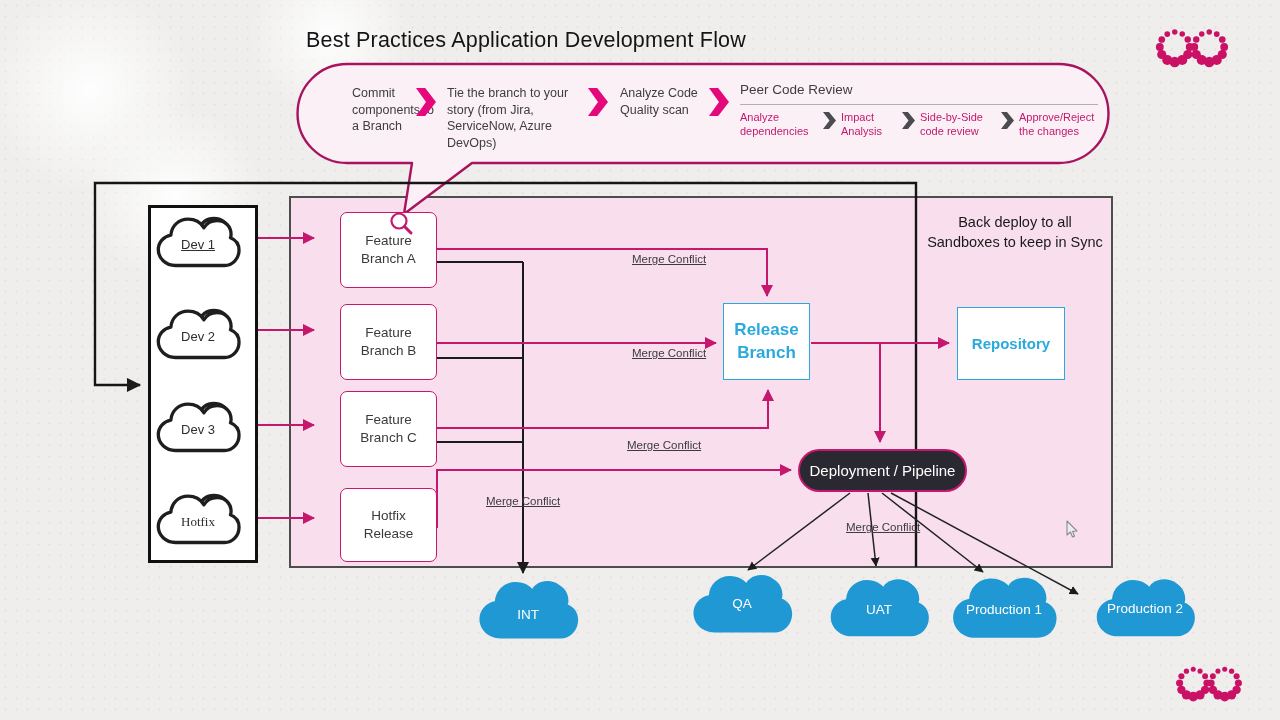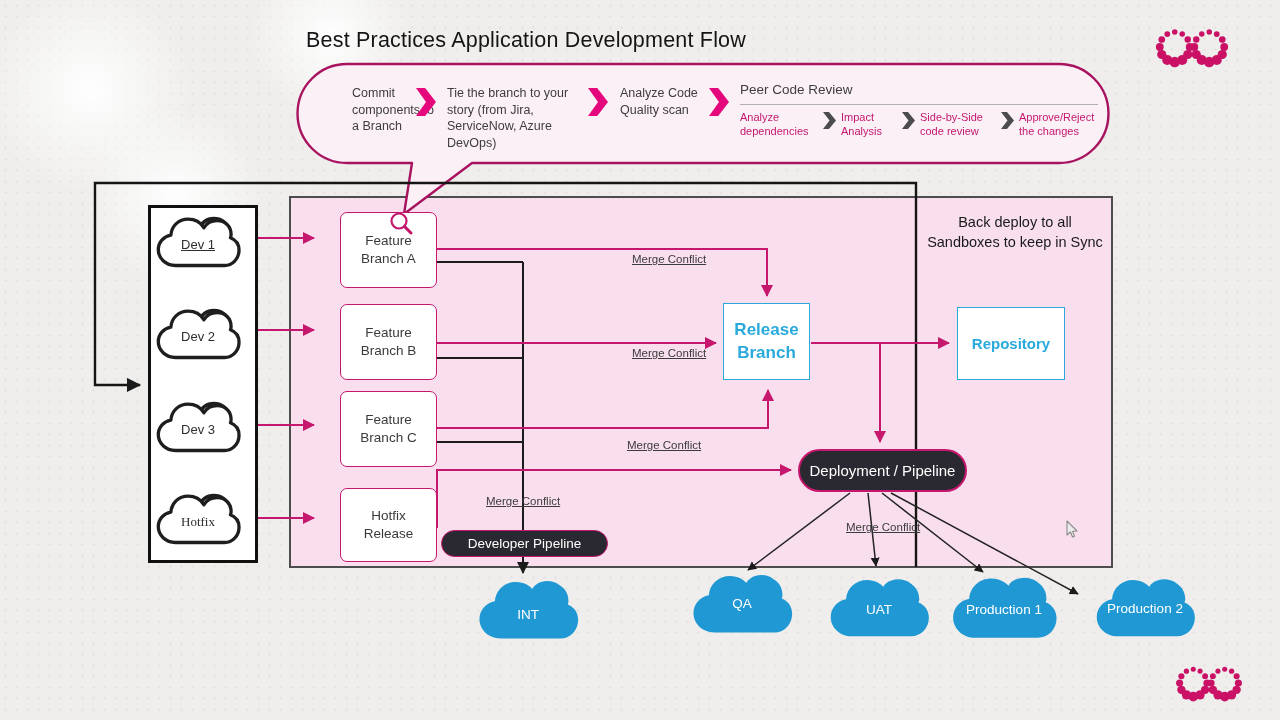--- a/index.html
+++ b/index.html
@@ -146,21 +146,20 @@
   <svg class="topsvg" style="left:386px;top:208px;" width="32" height="32" viewBox="0 0 32 32">
     <circle cx="13" cy="13" r="7.5" fill="none" stroke="#c4176d" stroke-width="2.2"></circle>
     <line x1="18.5" y1="18.5" x2="25" y2="25" stroke="#c4176d" stroke-width="3" stroke-linecap="round"></line>
   </svg>
 
   <div class="cyanbox" style="left:723px;top:303px;width:87px;height:77px;font-size:17px;line-height:1.35;">Release Branch</div>
   <div class="cyanbox" style="left:957px;top:307px;width:108px;height:73px;font-size:15px;">Repository</div>
   <div class="note">Back deploy to all Sandboxes to keep in Sync</div>
 
   <div class="pill" style="left:798px;top:449px;width:169px;height:43px;border-radius:22px;border:2px solid #c4176d;font-size:15px;">Deployment / Pipeline</div>
-  <div class="pill" style="left:441px;top:530px;width:167px;height:27px;border-radius:14px;border:1.4px solid #c4176d;font-size:13.5px;">Developer Pipeline</div>
 
   <div class="mc" style="left:632px;top:253px;">Merge Conflict</div>
   <div class="mc" style="left:632px;top:347px;">Merge Conflict</div>
   <div class="mc" style="left:627px;top:439px;">Merge Conflict</div>
   <div class="mc" style="left:486px;top:495px;">Merge Conflict</div>
   <div class="mc" style="left:846px;top:521px;">Merge Conflict</div>
 
   <svg class="cloud-svg" style="left:473px;top:573px;" width="110" height="76" viewBox="0 0 136 92">
     <ellipse class="cloud-blue" cx="92" cy="24" rx="20" ry="15"></ellipse>
     <path class="cloud-blue" d="M34,80 C19,80 8,69 8,56 C8,45 16,36 27,34 C28,20 39,10 53,10 C63,10 72,15 77,23 C81,16 89,12 97,12 C109,12 118,21 118,33 C118,35 118,36 117,38 C125,41 130,48 130,57 C130,70 120,80 108,80 Z"></path>

